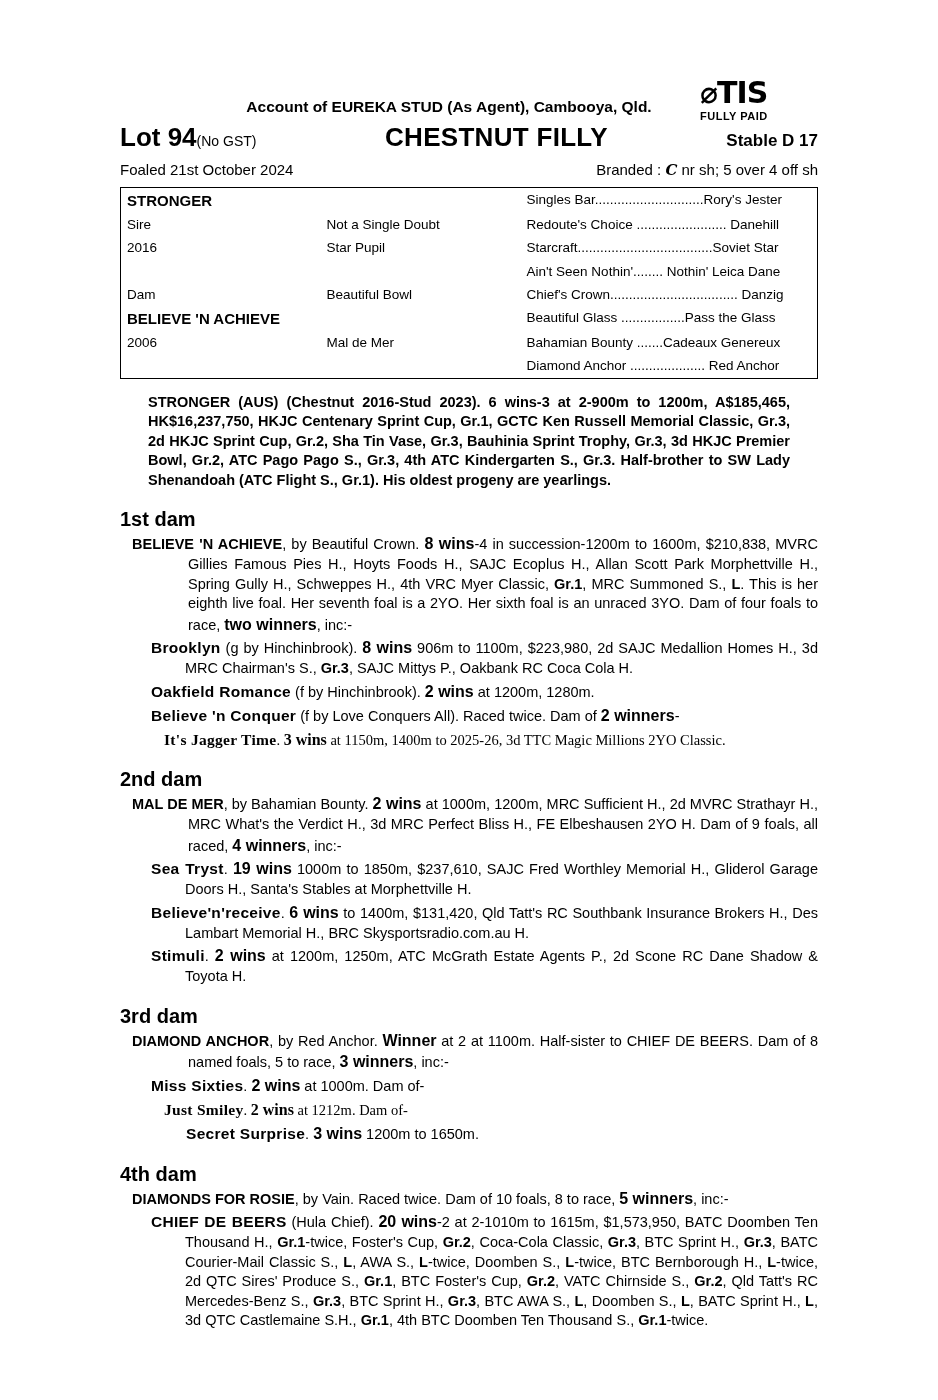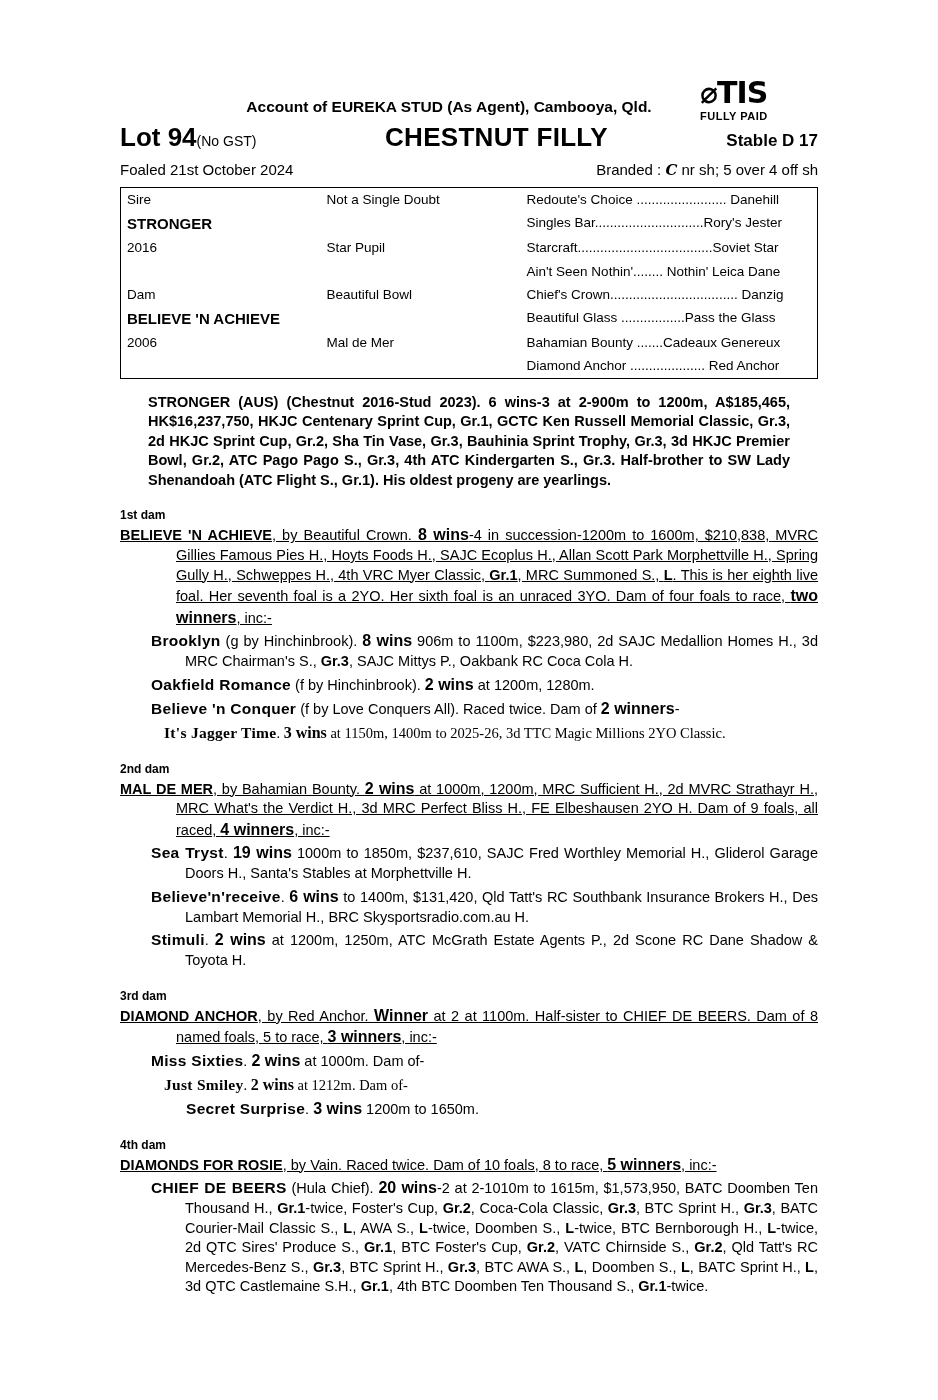--- a/index.html
+++ b/index.html
@@ -104,31 +104,31 @@
   
   .sire-para {
     font-size: 14.5px;
     font-weight: bold;
     text-align: justify;
     line-height: 1.35;
     margin: 14px 28px 4px 28px;
   }
   
   .dam-head {
-    font-size: 12px;
+    font-size: 20px;
     font-weight: bold;
     margin-top: 18px;
     margin-bottom: 2px;
   }
   .blk {
     font-size: 14.5px;
     line-height: 1.35;
     text-align: justify;
   }
-  .hang1 { margin-left: 0px; padding-left: 56px; text-indent: -56px; text-decoration: underline; }
+  .hang1 { margin-left: 12px; padding-left: 56px; text-indent: -56px; }
   .lvl1 { margin-left: 31px; padding-left: 34px; text-indent: -34px; }
   .lvl2 { margin-left: 44px; padding-left: 34px; text-indent: -34px; font-family: Liberation Serif, serif; }
   .lvl3 { margin-left: 66px; padding-left: 34px; text-indent: -34px; }
   b, strong { font-weight: bold; }
   .wins { font-weight: bold; font-size: 16px; }
   .gr { font-weight: bold; }
   .nm { font-weight: bold; font-size: 15.5px; letter-spacing: 0.3px; }
   .sp { margin-bottom: 2px; }
 </style>
 </head>
@@ -156,28 +156,28 @@
     <div>
       <span>Branded :</span>
       <span class="brand-glyph">C</span>
       <span>nr sh; 5 over 4 off sh</span>
     </div>
   </div>
 
   <table class="ped">
     <tbody id="ped-body">
         <tr>
+          <td class="c1 bold">STRONGER</td>
+          <td class="c2"></td>
+          <td class="c3 dots">Singles Bar.............................Rory's Jester</td>
+        </tr>
+        <tr>
           <td class="c1">Sire</td>
           <td class="c2">Not a Single Doubt</td>
           <td class="c3 dots">Redoute's Choice ........................ Danehill</td>
-        </tr>
-        <tr>
-          <td class="c1 bold">STRONGER</td>
-          <td class="c2"></td>
-          <td class="c3 dots">Singles Bar.............................Rory's Jester</td>
         </tr>
         <tr>
           <td class="c1">2016</td>
           <td class="c2">Star Pupil</td>
           <td class="c3 dots">Starcraft....................................Soviet Star</td>
         </tr>
         <tr>
           <td class="c1"></td>
           <td class="c2"></td>
           <td class="c3 dots">Ain't Seen Nothin'........ Nothin' Leica Dane</td>

